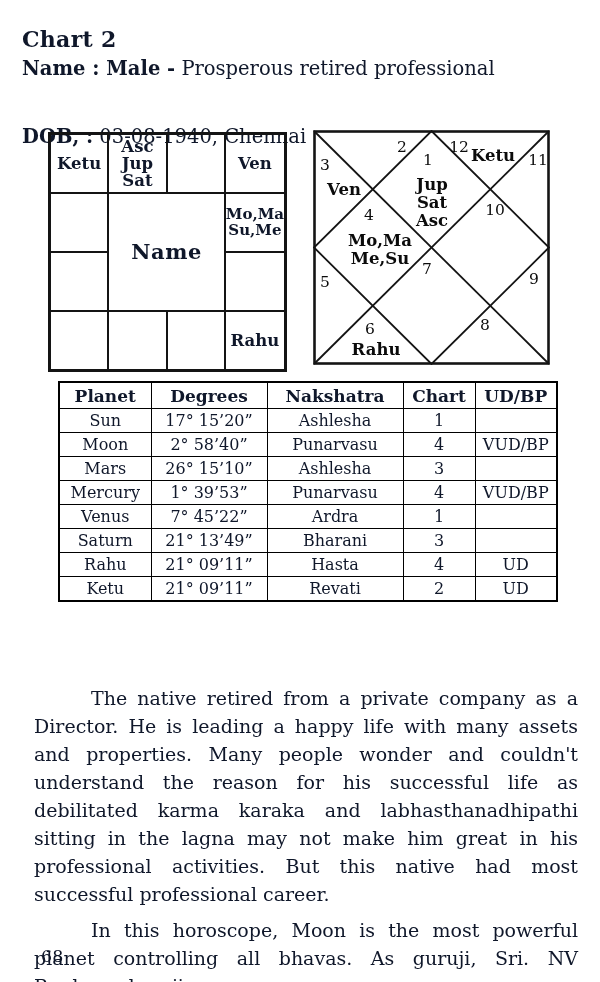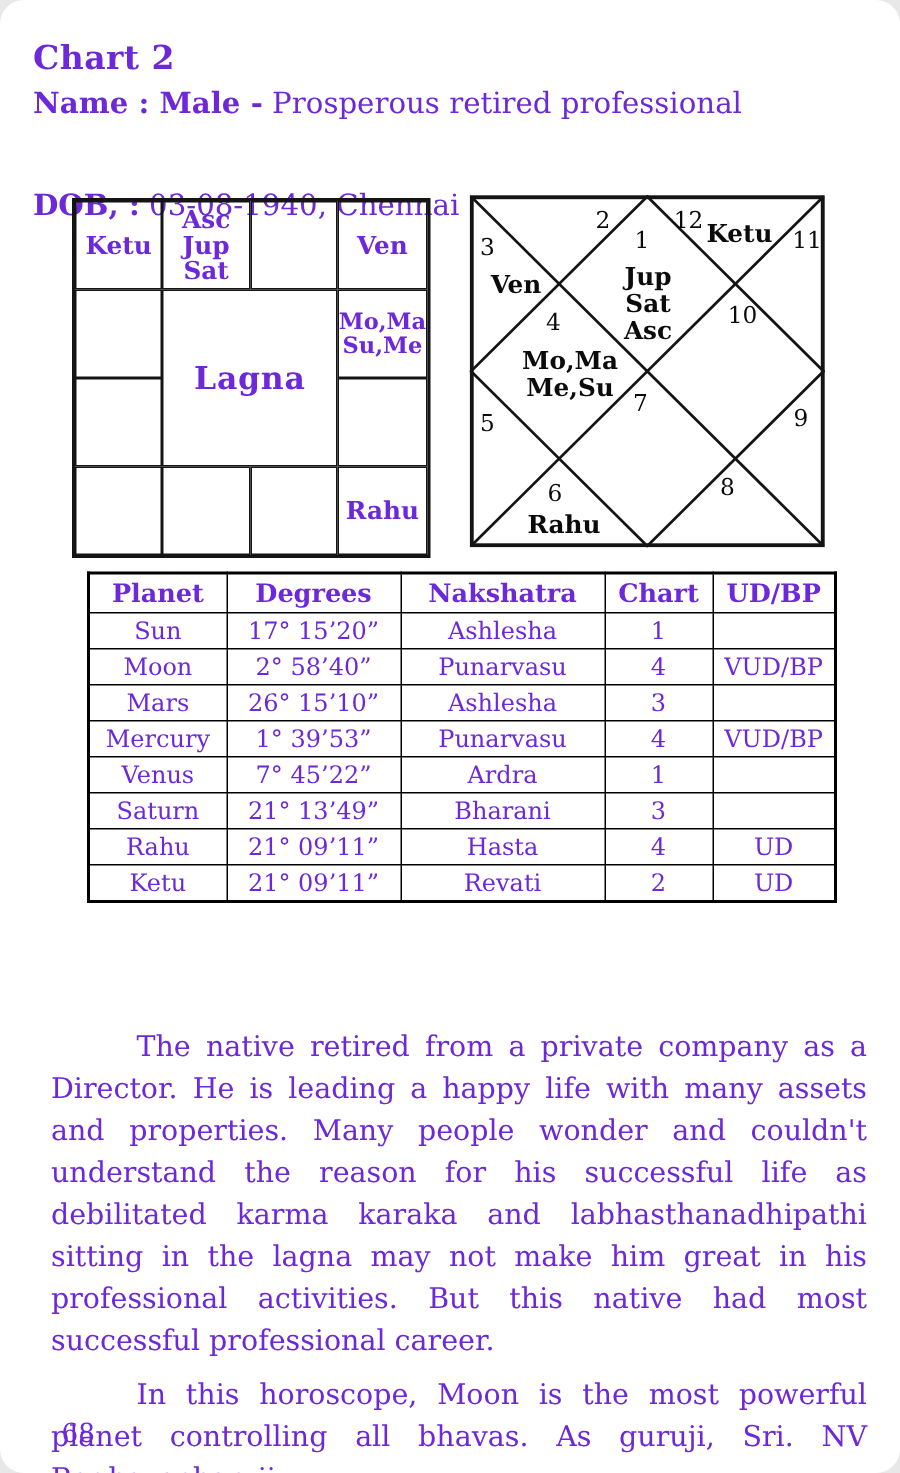--- a/index.html
+++ b/index.html
@@ -1,21 +1,20 @@
 <!DOCTYPE html>
 <html><head>
 <meta charset="utf-8">
 <style>
   html,body { margin:0; padding:0; background:#e8e8e8; }
   .page {
     position:relative; width:600px; height:982px; margin:0 auto;
-    background:#ffffff; color:#6d28d9;
+    background:#ffffff; color:#0f172a;
     font-family:"DejaVu Serif", serif;
     overflow:hidden;
-    border-radius:16px;
   }
 
   
   .chart-title { position:absolute; left:22px; top:26px; font-size:22px; font-weight:bold; letter-spacing:.3px; }
   .hdr-line { position:absolute; left:22px; font-size:19.5px; white-space:nowrap; }
   .hdr-name { top:57px;text-align:center; }
   .hdr-dob  { top:85px;margin-top:40px; }
   .hdr-line b { font-weight:bold; }
 
   
@@ -76,21 +75,21 @@
     <div class="sc-cell r1 c3"></div>
     <div class="sc-cell r1 c4">Ven</div>
     <div class="sc-cell r2 c1"></div>
     <div class="sc-cell r2 c4 small">Mo,Ma<br>Su,Me</div>
     <div class="sc-cell r3 c1"></div>
     <div class="sc-cell r3 c4"></div>
     <div class="sc-cell r4 c1"></div>
     <div class="sc-cell r4 c2"></div>
     <div class="sc-cell r4 c3"></div>
     <div class="sc-cell r4 c4">Rahu</div>
-    <div class="sc-center">Lagna</div>
+    <div class="sc-center">Name</div>
   </div>
 
   <svg class="north-chart" width="237" height="235" viewBox="0 0 237 235">
     <rect x="1.5" y="1.5" width="234" height="232" fill="none" stroke="#141414" stroke-width="2.6"></rect>
     <line x1="1" y1="1" x2="236" y2="234" stroke="#141414" stroke-width="1.8"></line>
     <line x1="236" y1="1" x2="1" y2="234" stroke="#141414" stroke-width="1.8"></line>
     <polygon points="118.5,1 236,117.5 118.5,234 1,117.5" fill="none" stroke="#141414" stroke-width="1.8"></polygon>
     <g id="nc-labels">
         <text x="115" y="35" text-anchor="middle" class="nc-num">1</text>
         <text x="119" y="60" text-anchor="middle" class="nc-planet">Jup</text>

